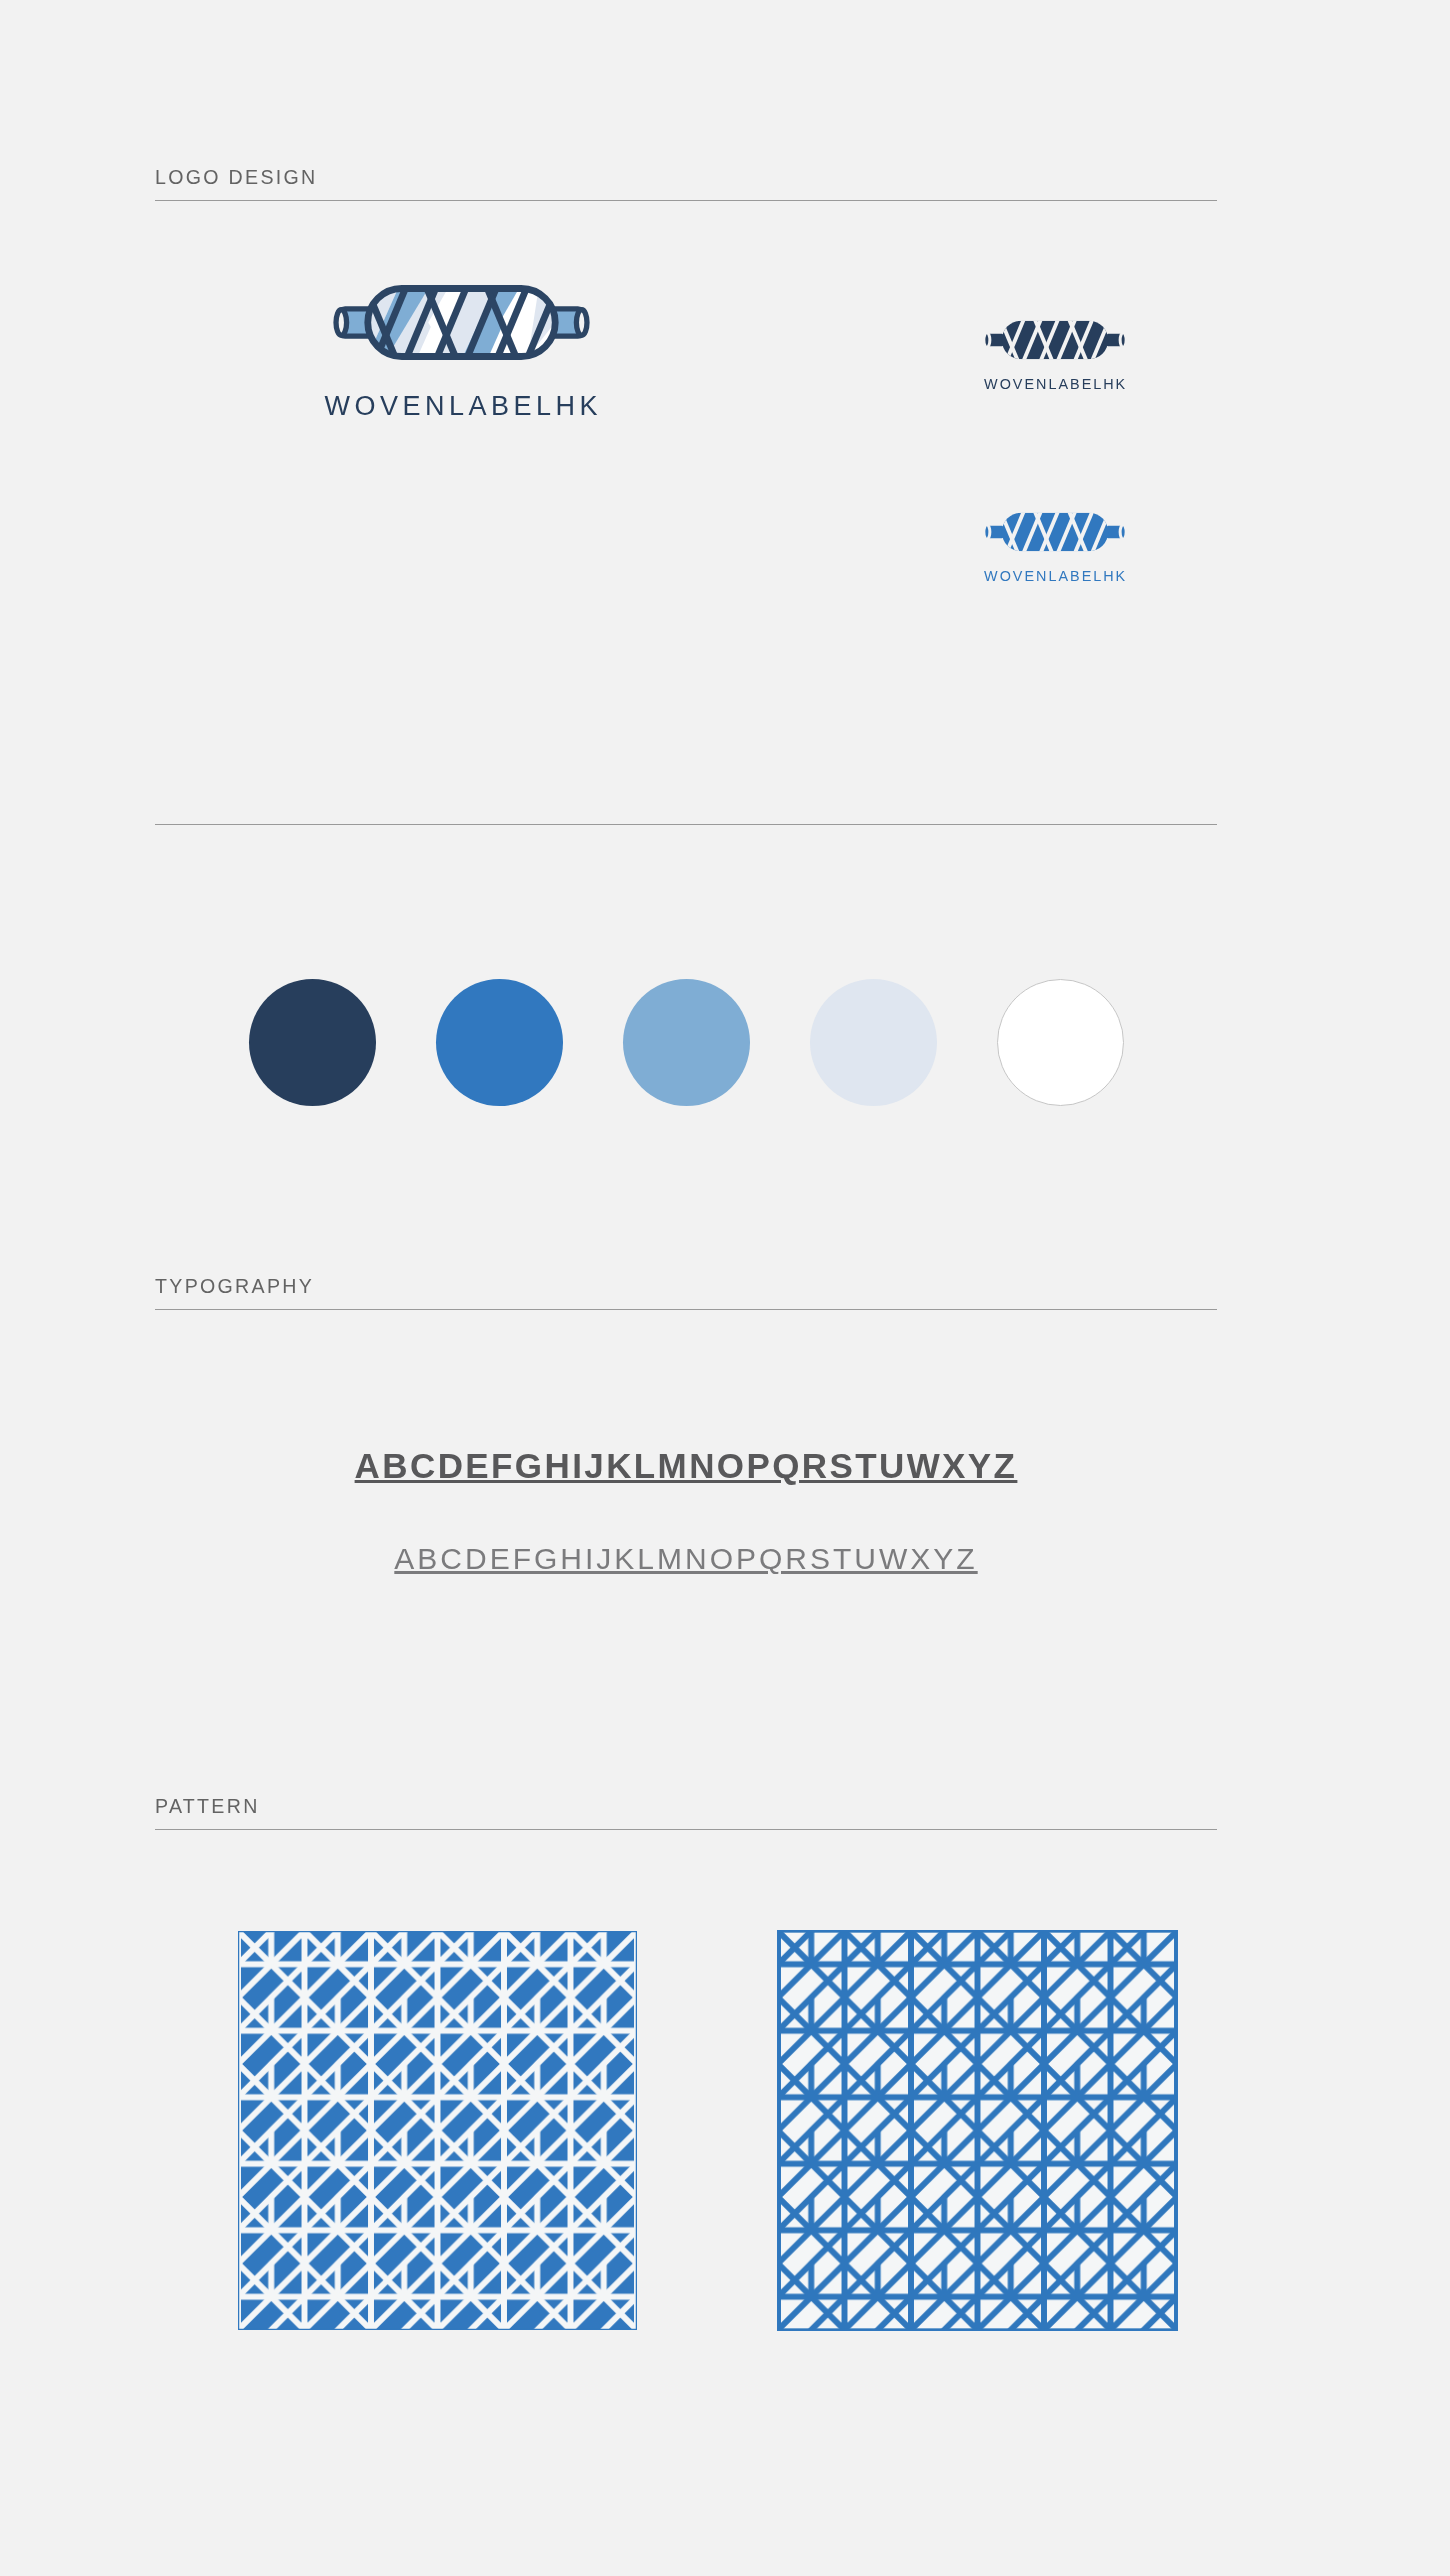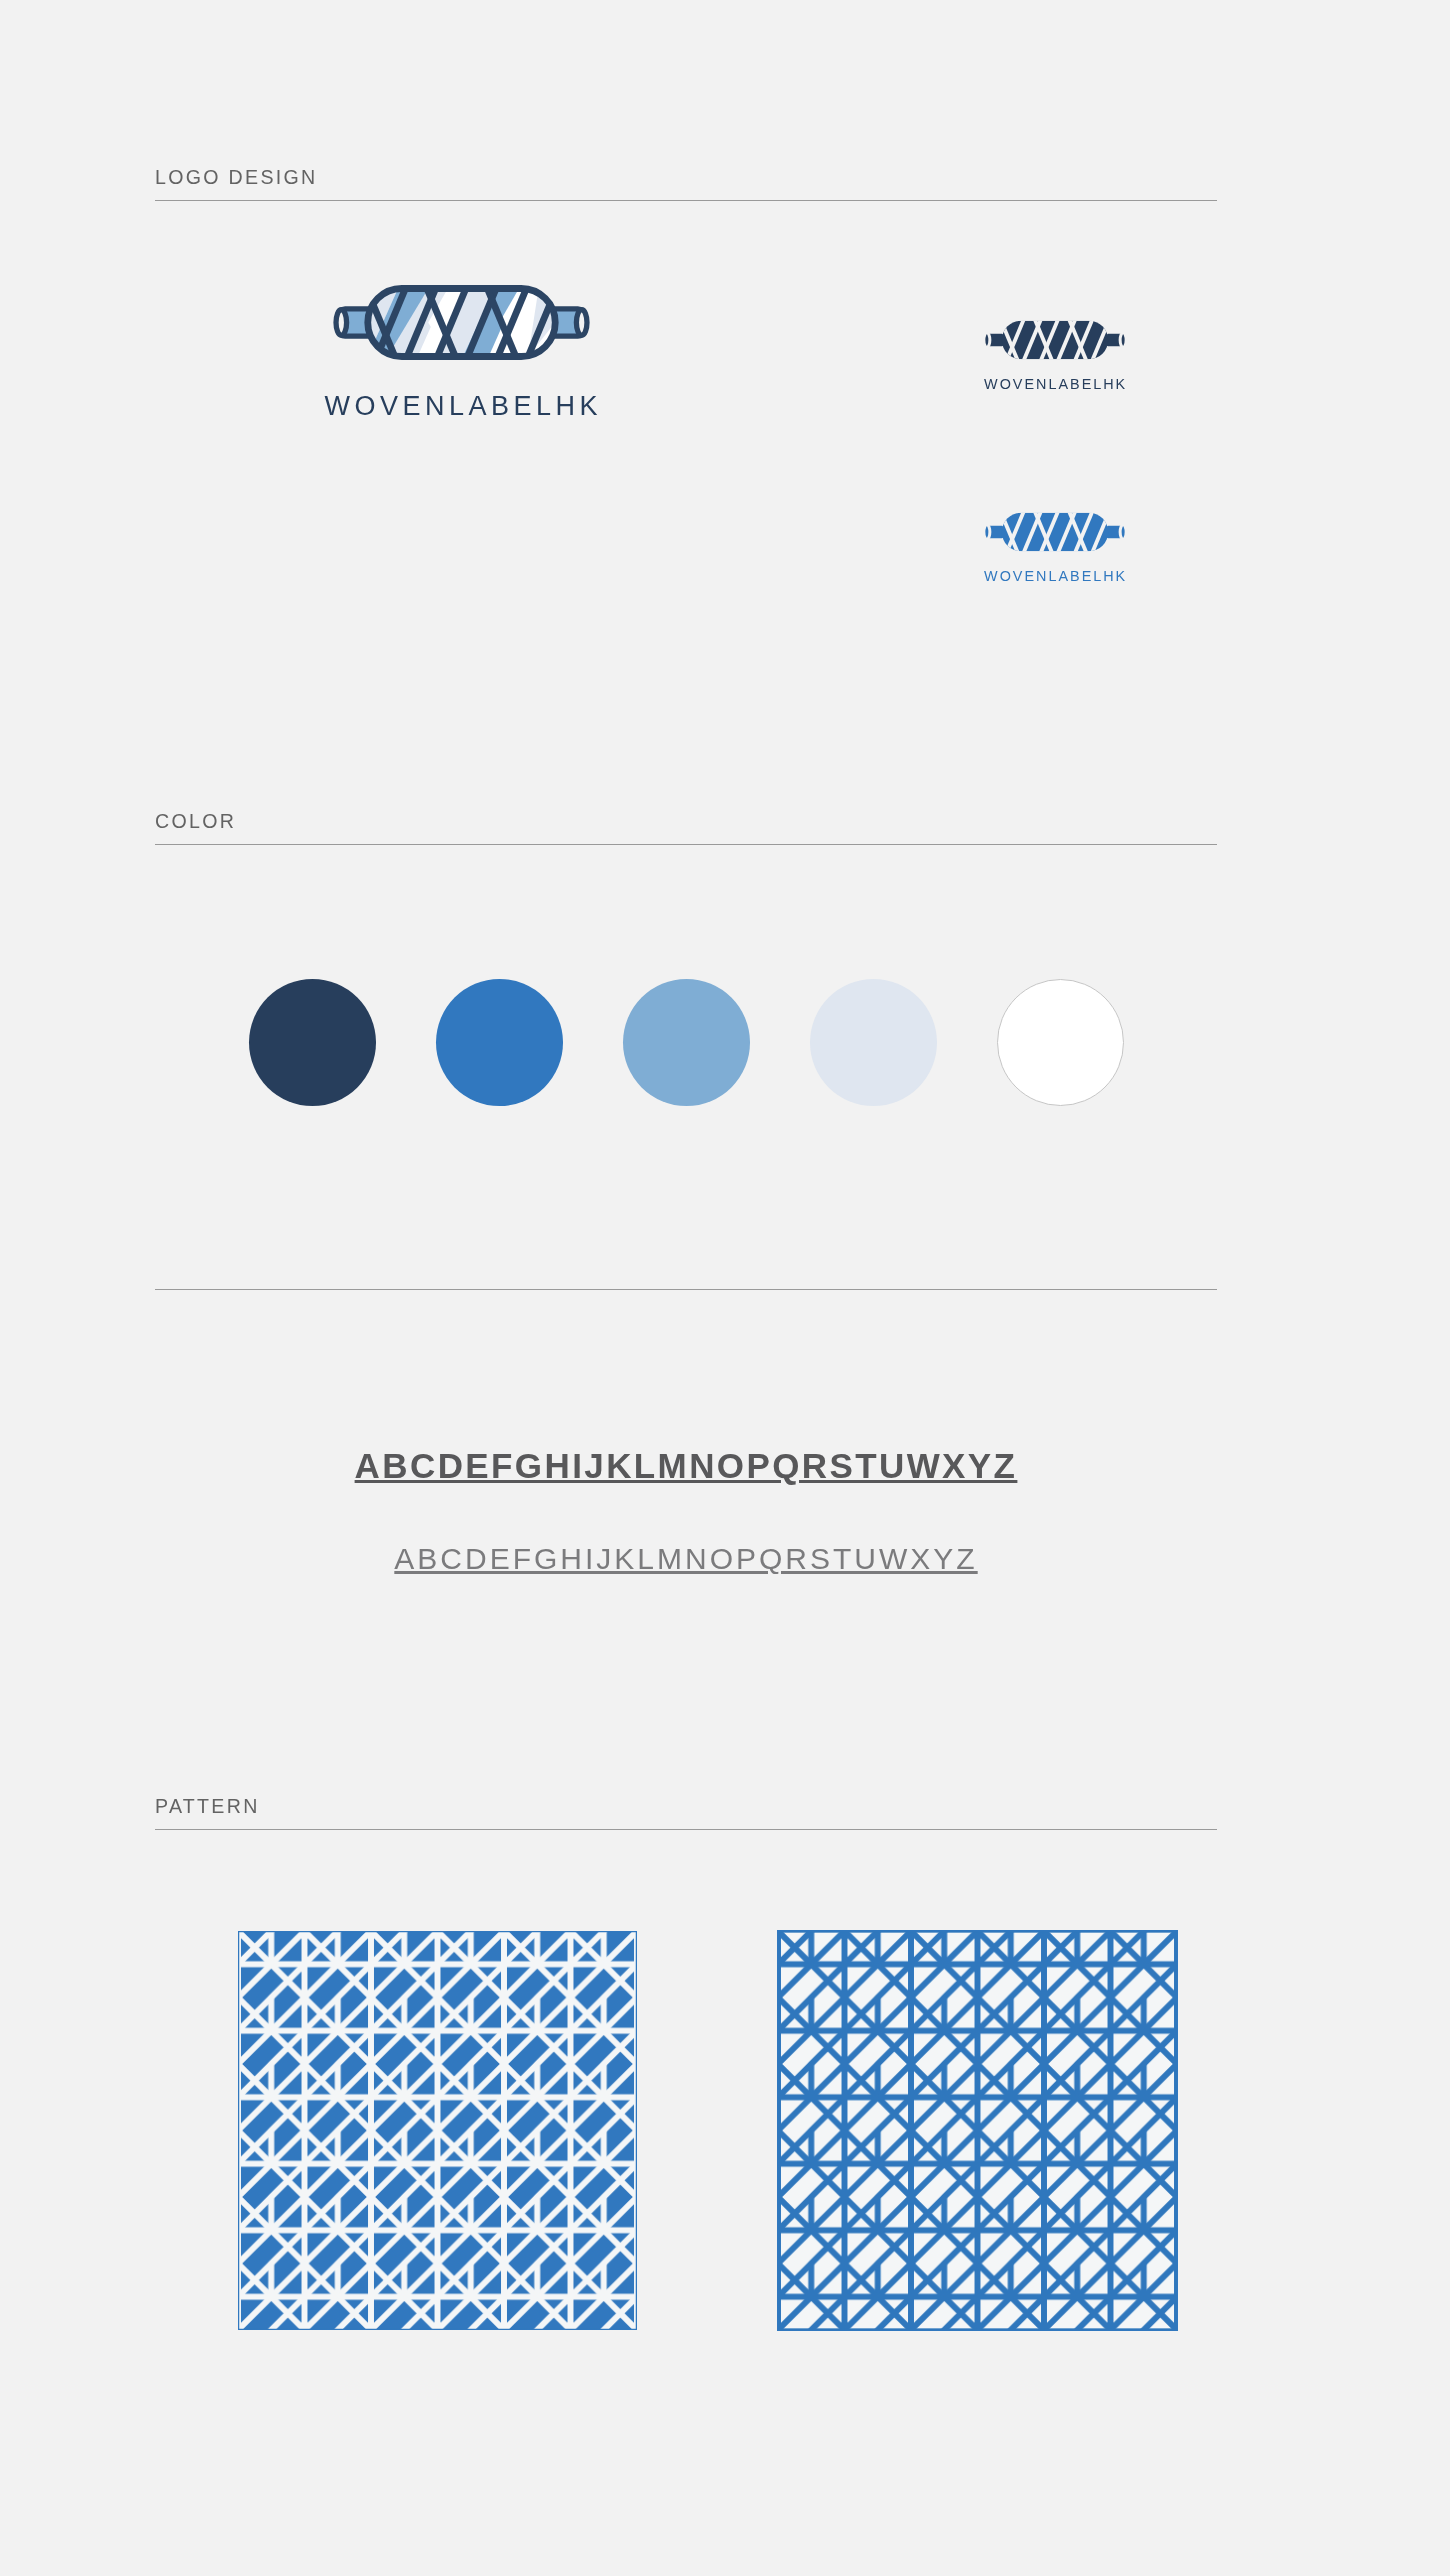--- a/index.html
+++ b/index.html
@@ -287,33 +287,33 @@
             <path d="M 200 1 L 246 111"></path>
             <path d="M 280 1 L 326 111"></path>
             <path d="M 40 1 L 86 111"></path>
           </g>
         </g>
       </svg>
       <div class="wordmark-alt blue">WOVENLABELHK</div>
     </div>
 
     <div class="section-head" style="top:812px;">
-      <div class="section-title">COLOR</div>
       <div class="section-rule"></div>
     </div>
 
     <div class="swatch-row">
       <div class="swatch" style="background: rgb(39, 62, 92);"></div>
       <div class="swatch" style="background: rgb(49, 120, 191);"></div>
       <div class="swatch" style="background: rgb(127, 173, 212);"></div>
       <div class="swatch" style="background: rgb(223, 230, 240);"></div>
       <div class="swatch outlined" style="background: rgb(255, 255, 255);"></div>
     </div>
 
     <div class="section-head" style="top:1277px;">
+      <div class="section-title">TYPOGRAPHY</div>
       <div class="section-rule"></div>
     </div>
 
     <div class="type-row bold">ABCDEFGHIJKLMNOPQRSTUWXYZ</div>
     <div class="type-row light">ABCDEFGHIJKLMNOPQRSTUWXYZ</div>
 
     <div class="section-head" style="top:1797px;">
       <div class="section-title">PATTERN</div>
       <div class="section-rule"></div>
     </div>

